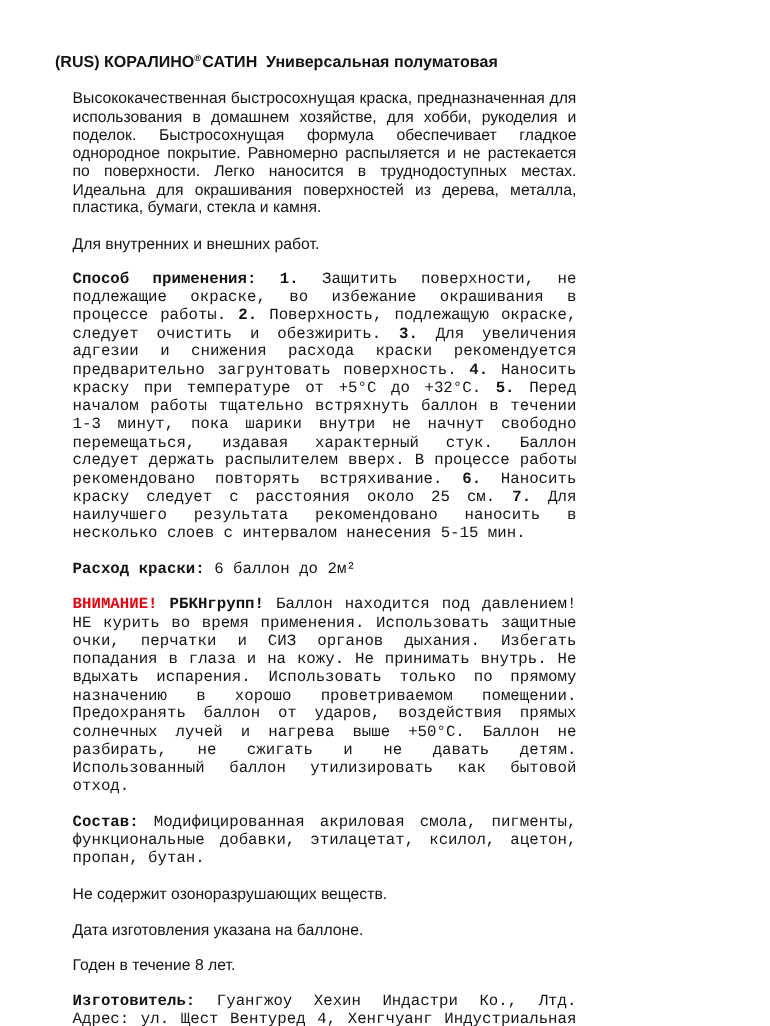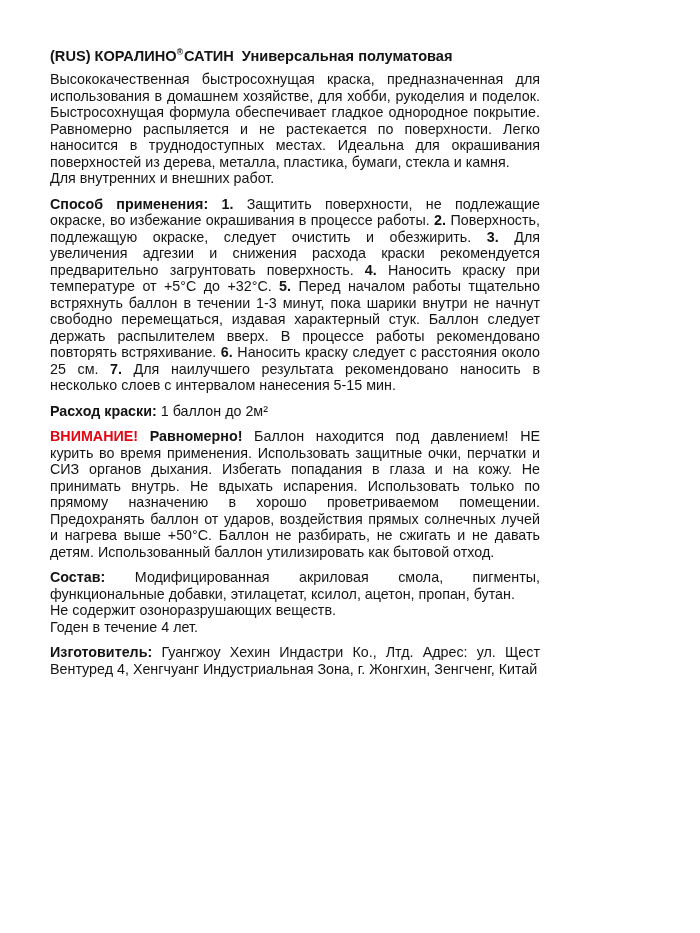--- a/index.html
+++ b/index.html
@@ -13,22 +13,22 @@
   .page {
     width: 588px;
     height: 933px;
     padding: 44px 48px 0 50px;
     font-family: "Liberation Sans", "DejaVu Sans", sans-serif;
     font-size: 14.3px;
     line-height: 16.5px;
     color: #141414;
     text-align: justify;
   }
-  p { margin: 0; }
-  .block { margin-top: 9px; }
+  p { margin: 16px; }
+  .block { margin-top: 9px; font-family: Liberation Mono, monospace; }
   h1.title {
     font-size: 14.6px;
     line-height: 17px;
     font-weight: bold;
     margin: 0 0 6px 0;
     text-align: left;
   }
   sup.reg {
     font-size: 8.5px;
     vertical-align: 6px;
@@ -64,34 +64,35 @@
     <b>6.</b>
     <span>Наносить краску следует с расстояния около 25 см.</span>
     <b>7.</b>
     <span>Для наилучшего результата рекомендовано наносить в несколько слоев с интервалом нанесения 5-15 мин.</span>
   </p>
 
 
 
   <p class="block">
     <b>Расход краски:</b>
-    <span>1 баллон до 2м²</span>
+    <span>6 баллон до 2м²</span>
   </p>
 
   <p class="block">
     <b class="warn-red" style="color: rgb(227, 6, 19);">ВНИМАНИЕ!</b>
-    <b>Равномерно!</b>
+    <b>РБКНгрупп!</b>
     <span>Баллон находится под давлением! НЕ курить во время применения. Использовать защитные очки, перчатки и СИЗ органов дыхания. Избегать попадания в глаза и на кожу. Не принимать внутрь. Не вдыхать испарения. Использовать только по прямому назначению в хорошо проветриваемом помещении. Предохранять баллон от ударов, воздействия прямых солнечных лучей и нагрева выше +50°С. Баллон не разбирать, не сжигать и не давать детям. Использованный баллон утилизировать как бытовой отход.</span>
   </p>
 
   <p class="block">
     <b>Состав:</b>
     <span>Модифицированная акриловая смола, пигменты, функциональные добавки, этилацетат, ксилол, ацетон, пропан, бутан.</span>
   </p>
   <p><span>Не содержит озоноразрушающих веществ.</span></p>
-  <p><span>Годен в течение 4 лет.</span></p>
+  <p><span>Дата изготовления указана на баллоне.</span></p>
+  <p><span>Годен в течение 8 лет.</span></p>
 
   <p class="block">
     <b>Изготовитель:</b>
     <span>Гуангжоу Хехин Индастри Ко., Лтд. Адрес: ул. Щест Вентуред 4, Хенгчуанг Индустриальная Зона, г. Жонгхин, Зенгченг, Китай</span>
   </p>
 
 </div>
 
 </body></html>

